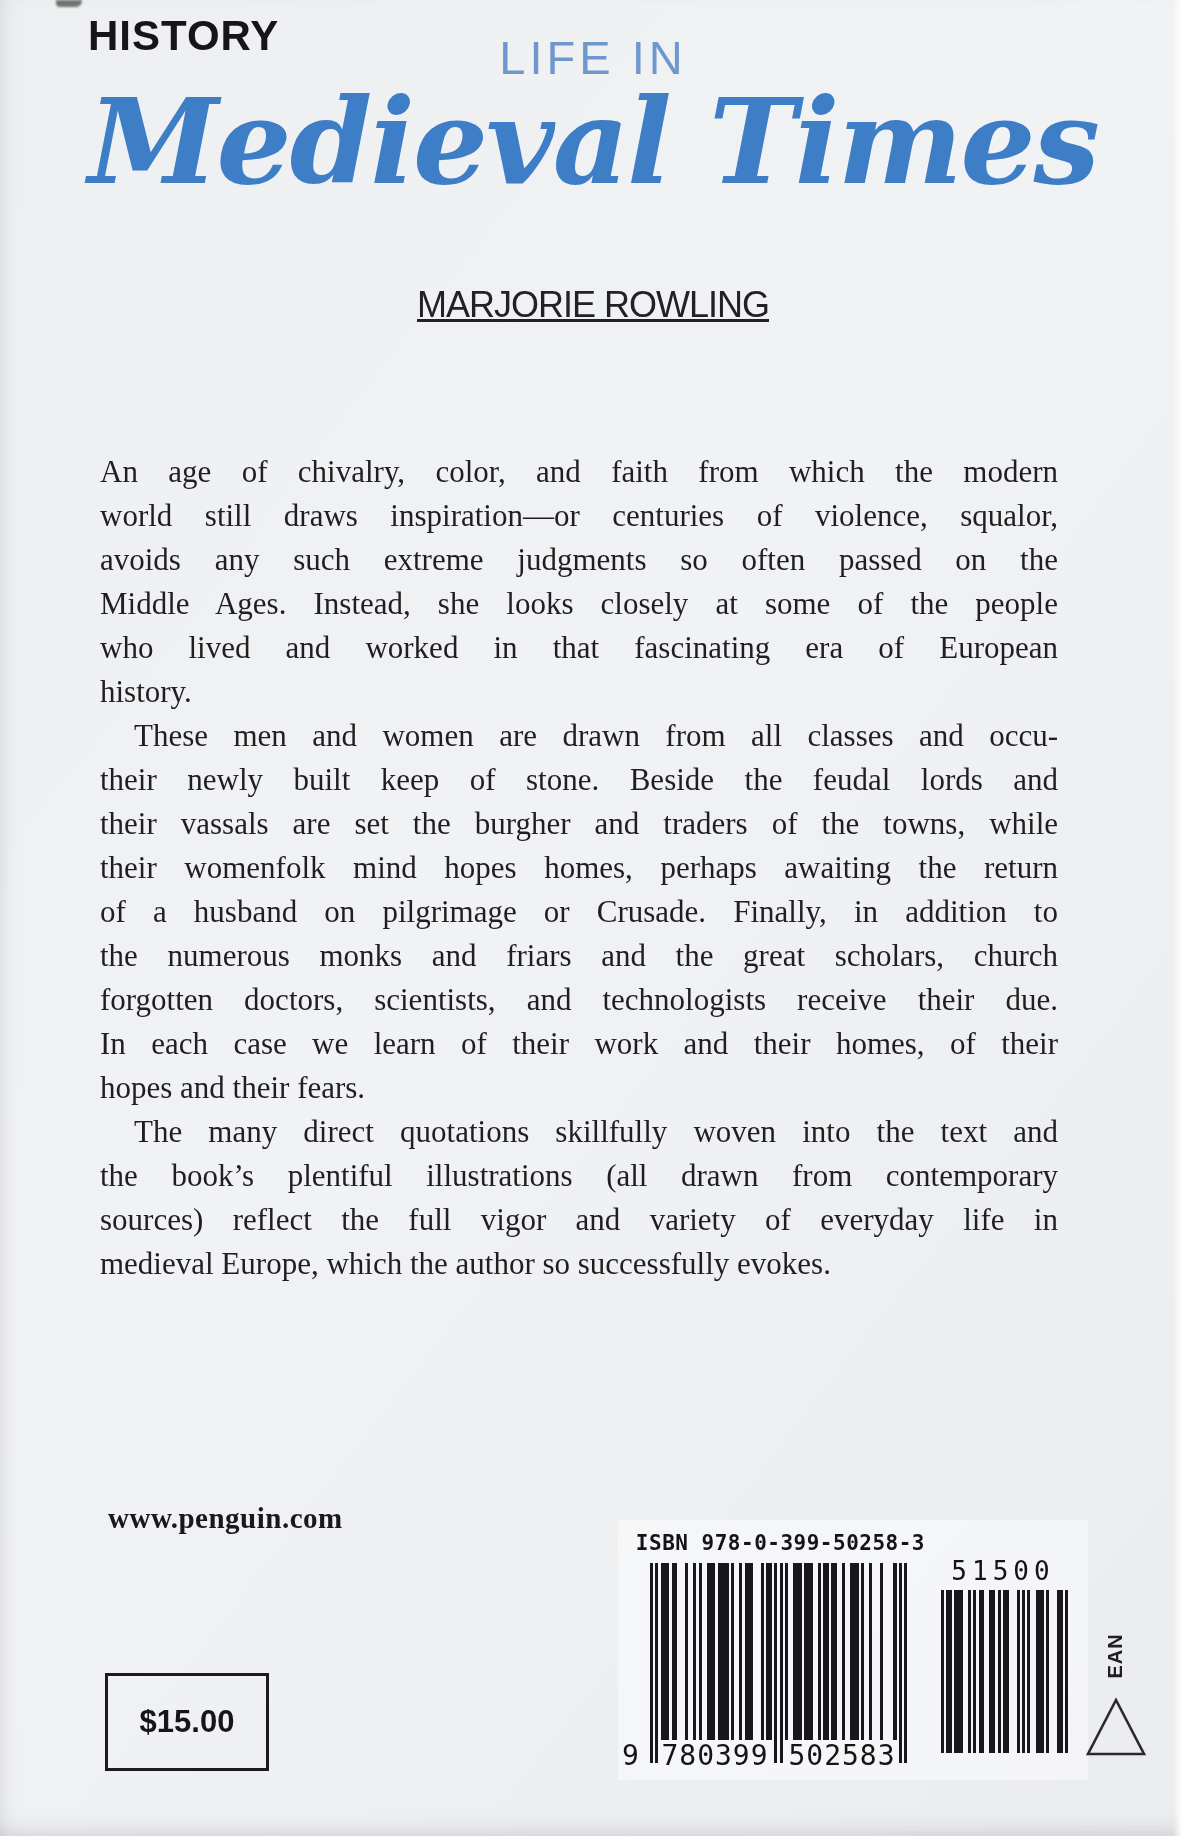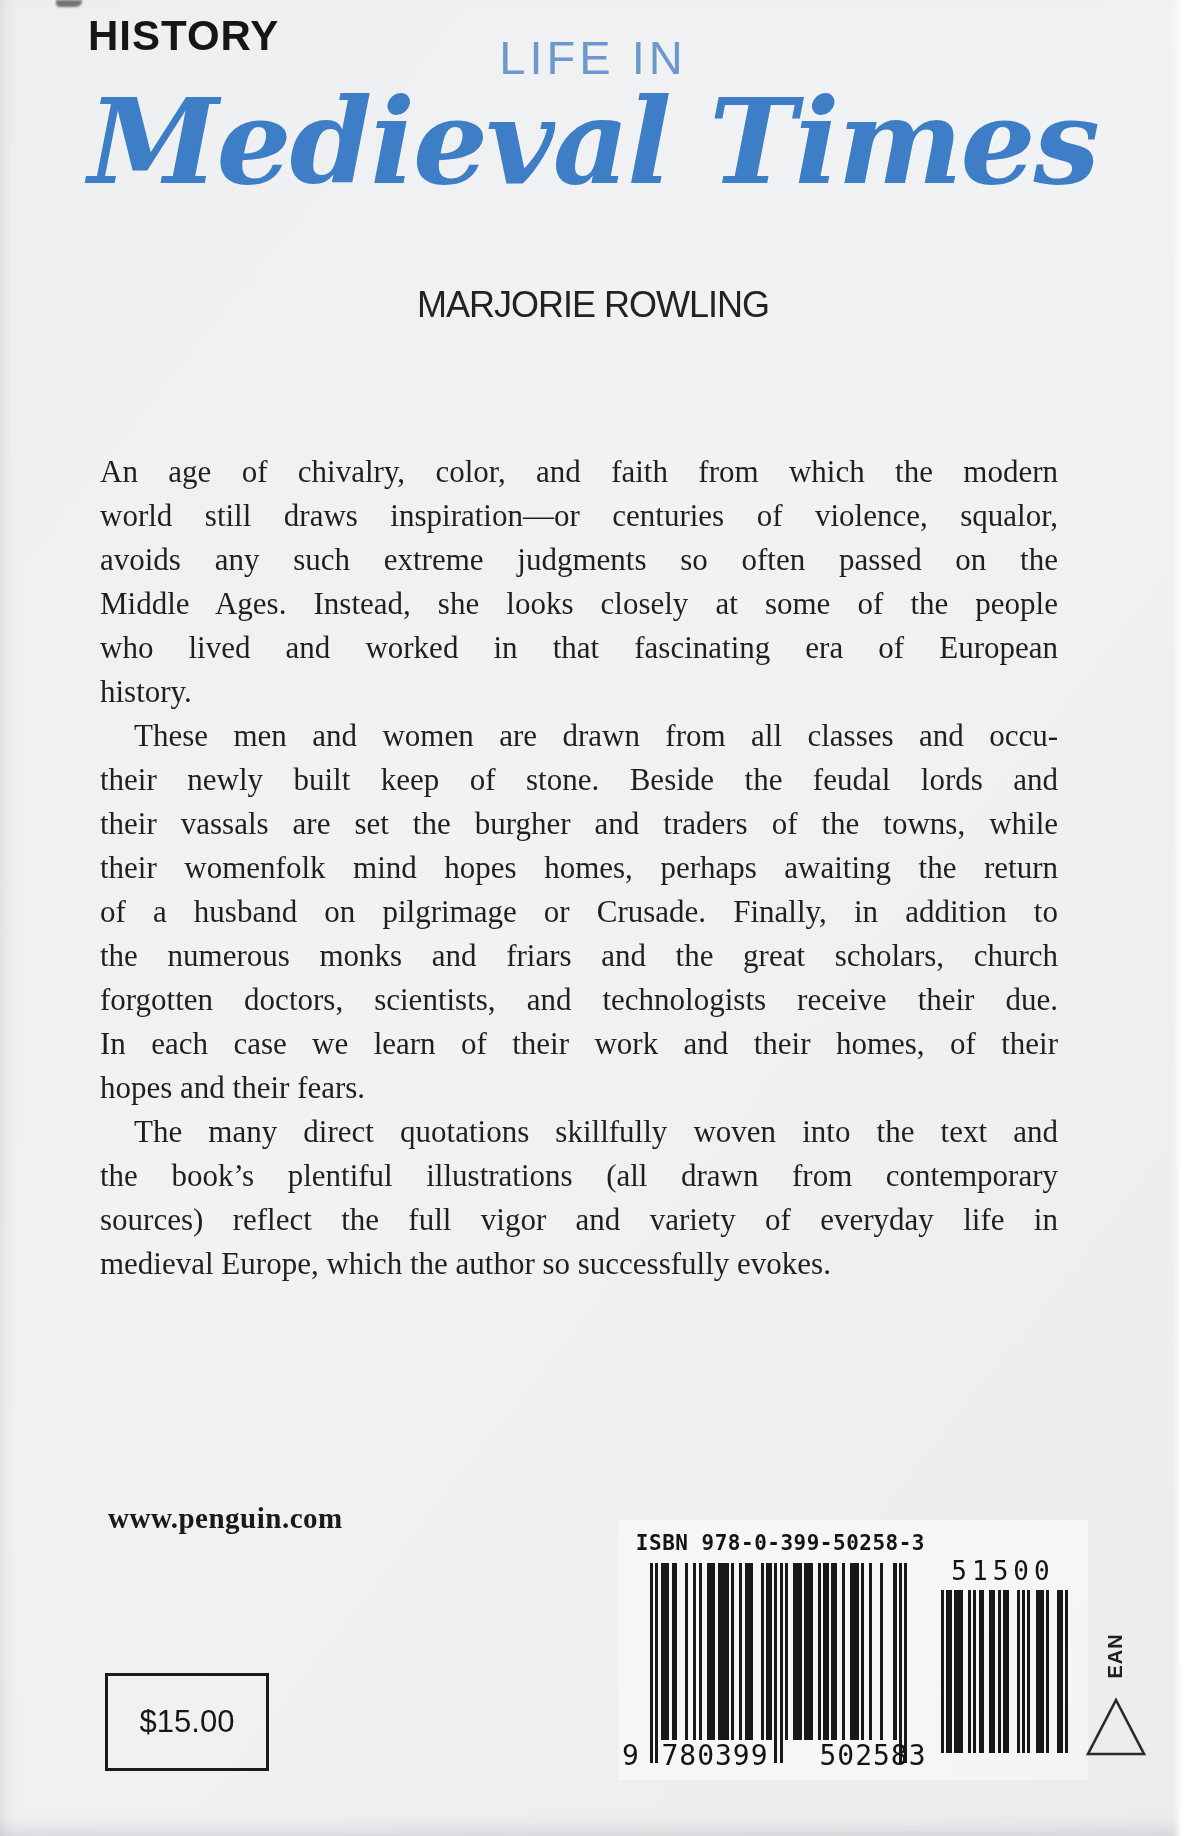--- a/index.html
+++ b/index.html
@@ -26,52 +26,52 @@
     font-family:"Liberation Sans",sans-serif;font-weight:500;font-size:47px;
     letter-spacing:4px;color:var(--subtitle-blue,#6e97cd);}
 
   .title-main{position:absolute;left:0;top:62px;width:1186px;text-align:center;
     font-family:"DejaVu Serif",serif;font-style:italic;font-weight:bold;
     font-size:118px;line-height:160px;letter-spacing:-2px;
     color:var(--title-blue,#3d7ec6);}
 
   .author{position:absolute;left:0;top:284px;width:1186px;text-align:center;
     font-family:"Liberation Sans",sans-serif;font-size:36px;letter-spacing:-1px;
-    color:#222225;}
+    color:#222225;text-decoration:underline;}
 
   .synopsis{position:absolute;left:100px;top:450px;width:958px;
     font-size:31px;}
   .bline{height:44px;line-height:44px;white-space:nowrap;
     text-align:justify;text-align-last:justify;}
   .bline.plast{text-align-last:left;}
   .indent-first .bline:first-child{text-indent:34px;}
 
   .website{position:absolute;left:108px;top:1502px;
     font-family:"Liberation Serif",serif;font-weight:bold;font-size:29px;
     letter-spacing:.5px;color:#19191b;}
 
   .price-box{position:absolute;left:105px;top:1673px;width:158px;height:92px;
     border:3px solid #1b1b1d;display:flex;align-items:center;justify-content:center;
     background:transparent;}
-  .price{font-family:"Liberation Sans",sans-serif;font-weight:normal;font-size:31px;color:#161618;}
+  .price{font-family:"Liberation Sans",sans-serif;font-weight:bold;font-size:31px;color:#161618;}
 
   .barcode-zone{position:absolute;left:618px;top:1520px;width:470px;height:260px;
     background:rgba(255,255,255,.45);}
   .isbn-label{position:absolute;left:625px;top:1531px;width:300px;text-align:right;
     font-family:"DejaVu Sans Mono",monospace;font-weight:bold;font-size:21px;
     letter-spacing:.5px;color:#141416;}
   .ean13-bars{position:absolute;left:650px;top:1563px;width:257px;height:200px;}
   .addon-bars{position:absolute;left:938px;top:1590px;width:130px;height:163px;}
   .bar{position:absolute;top:0;background:#18181a;}
   .digit-first{position:absolute;left:622px;top:1739px;
     font-family:"DejaVu Sans Mono",monospace;font-size:28px;color:#141416;}
   .digits-left{position:absolute;left:660px;top:1739px;width:110px;text-align:center;
     font-family:"DejaVu Sans Mono",monospace;font-size:28px;letter-spacing:1px;color:#141416;}
   .digits-right{position:absolute;left:787px;top:1739px;width:110px;text-align:center;
-    font-family:"DejaVu Sans Mono",monospace;font-size:28px;letter-spacing:1px;color:#141416;margin-left:31px;}
+    font-family:"DejaVu Sans Mono",monospace;font-size:28px;letter-spacing:1px;color:#141416;}
   .addon-digits{position:absolute;left:938px;top:1556px;width:130px;text-align:center;
     font-family:"DejaVu Sans Mono",monospace;font-size:26px;letter-spacing:5px;color:#141416;}
 
   .ean-triangle{position:absolute;left:1085px;top:1697px;}
   .ean-label{position:absolute;left:1094px;top:1646px;width:42px;text-align:center;
     font-family:"Liberation Sans",sans-serif;font-weight:bold;font-size:20px;
     letter-spacing:1px;color:#202022;
     transform:rotate(-90deg);transform-origin:center center;}
 </style>
 </head>

